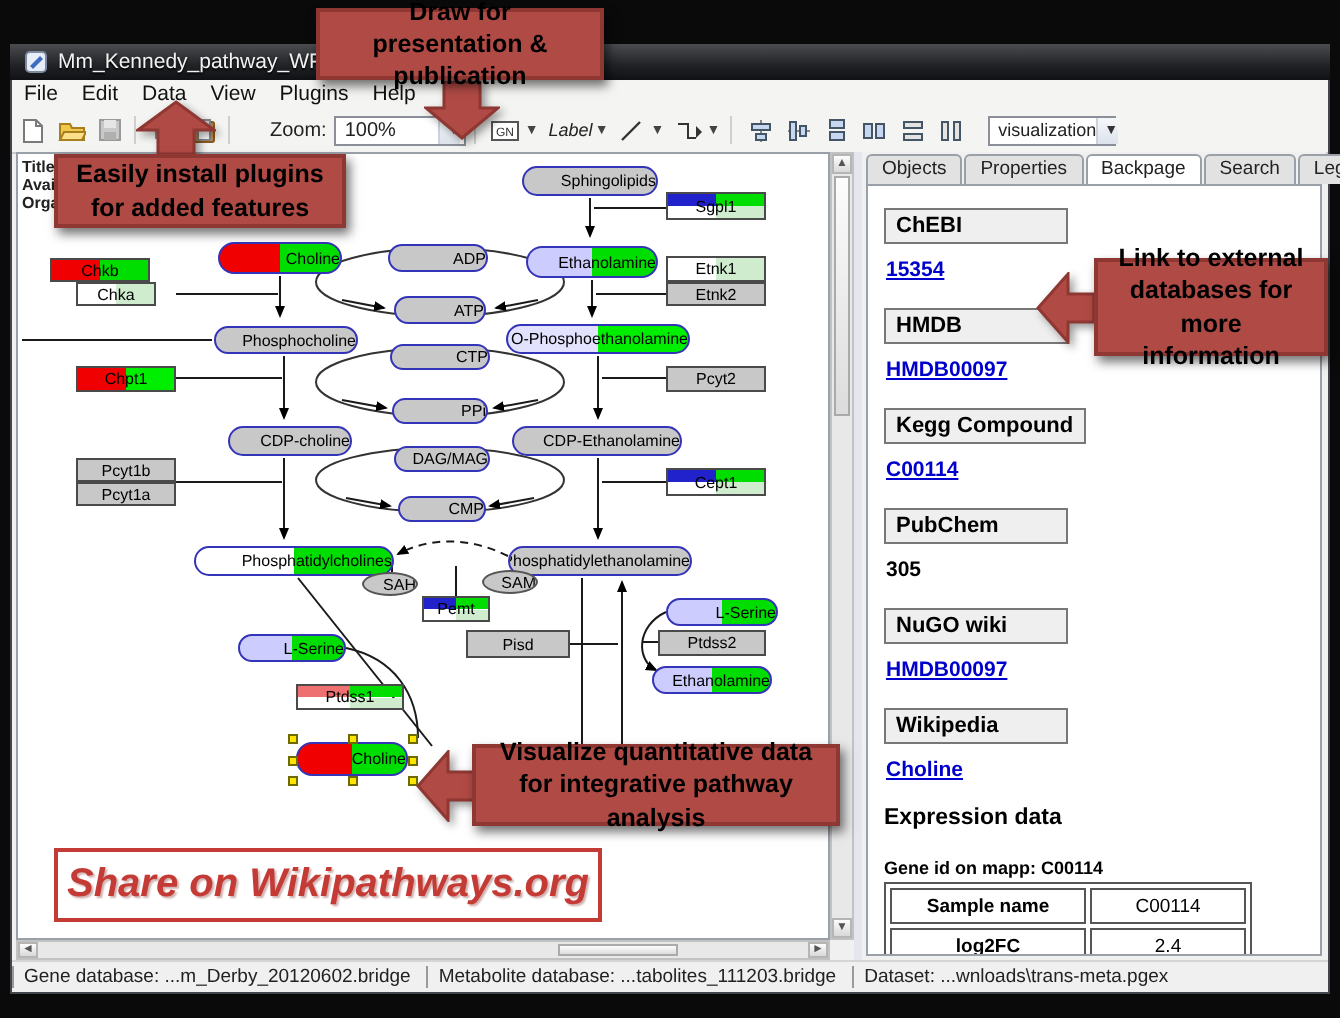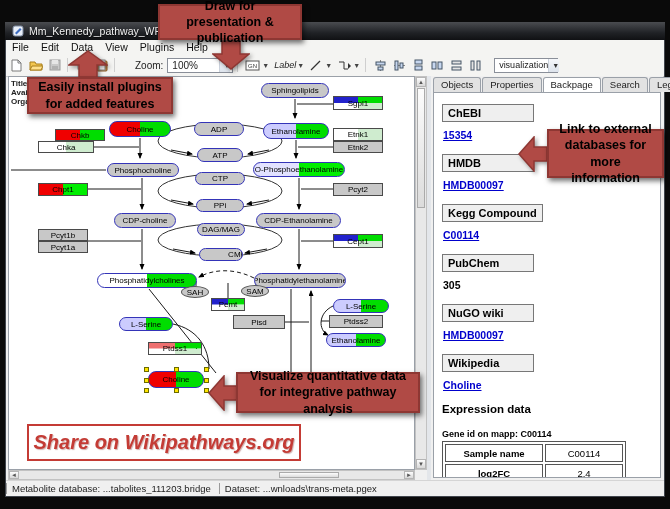--- a/index.html
+++ b/index.html
@@ -25,21 +25,21 @@
        justify-content:space-between;font-size:10px;padding:0 2px 0 4px;box-sizing:border-box;}
   .combo .cbtn{font-size:7px;color:#333;border-left:1px solid #cbd2dd;padding-left:3px;height:100%;
        display:flex;align-items:center;background:linear-gradient(#f5f7fa,#dde3ec);}
   
   #canvas{position:absolute;left:8px;top:76px;width:407px;height:394px;background:#fff;
        border:1px solid #9aa0a8;box-sizing:border-box;overflow:hidden;}
   #edges{position:absolute;left:0;top:0;}
   .info-label{position:absolute;left:2px;font-size:8px;font-weight:bold;color:#222;white-space:nowrap;}
   .met,.gene{position:absolute;display:flex;align-items:center;justify-content:center;
        font-size:8px;color:#000;white-space:nowrap;overflow:hidden;box-sizing:border-box;}
-  .met{border:1px solid #3434b8;border-radius:8px;}
+  .met{border:1px solid #3434b8;border-radius:8px;justify-content:flex-end;}
   .met.ellipse{border-radius:50%;border-color:#555;}
   .gene{border:1px solid #4a4a4a;border-radius:0;}
   .handle{position:absolute;width:5px;height:5px;background:#ffe400;border:1px solid #6b6b00;box-sizing:border-box;z-index:5;}
   
   .sb{position:absolute;background:#e8e8e8;border:1px solid #c2c2c2;box-sizing:border-box;}
   .sb .btn{position:absolute;background:linear-gradient(#fdfdfd,#d8d8d8);border:1px solid #b5b5b5;
        color:#555;font-size:6px;display:flex;align-items:center;justify-content:center;box-sizing:border-box;}
   .sb .thumb{position:absolute;background:linear-gradient(#fcfcfc,#dcdcdc);border:1px solid #aaa;box-sizing:border-box;}
   #splitter{position:absolute;left:427px;top:76px;width:4px;height:404px;background:#e3e6ea;}
   
@@ -325,24 +325,24 @@
         <div class="handle" style="left: 165px; top: 290px; background: rgb(255, 228, 0);"></div>
         <div class="handle" style="left: 195px; top: 290px; background: rgb(255, 228, 0);"></div>
         <div class="handle" style="left: 135px; top: 300.5px; background: rgb(255, 228, 0);"></div>
         <div class="handle" style="left: 195px; top: 300.5px; background: rgb(255, 228, 0);"></div>
         <div class="handle" style="left: 135px; top: 311px; background: rgb(255, 228, 0);"></div>
         <div class="handle" style="left: 165px; top: 311px; background: rgb(255, 228, 0);"></div>
         <div class="handle" style="left: 195px; top: 311px; background: rgb(255, 228, 0);"></div>
         <div class="gene" style="left: 324px; top: 19px; width: 50px; height: 14px; background-image: linear-gradient(to right, rgb(34, 34, 204) 0px, rgb(34, 34, 204) 50%, rgb(0, 221, 0) 50%, rgb(0, 221, 0) 100%), linear-gradient(to right, rgb(255, 255, 255) 0px, rgb(255, 255, 255) 50%, rgb(207, 236, 207) 50%, rgb(207, 236, 207) 100%); background-size: 100% 50%; background-position: center top, center bottom; background-repeat: no-repeat;">
           <span>Sgpl1</span>
         </div>
-        <div class="gene" style="left: 46px; top: 52px; width: 50px; height: 12px; background: linear-gradient(to right, rgb(240, 0, 0) 0px, rgb(240, 0, 0) 50%, rgb(0, 221, 0) 50%, rgb(0, 221, 0) 100%); text-align: right;">
+        <div class="gene" style="left: 16px; top: 52px; width: 50px; height: 12px; background: linear-gradient(to right, rgb(240, 0, 0) 0px, rgb(240, 0, 0) 50%, rgb(0, 221, 0) 50%, rgb(0, 221, 0) 100%); text-align: right;">
           <span>Chkb</span>
         </div>
-        <div class="gene" style="left: 29px; top: 64px; width: 56px; height: 12px; background: linear-gradient(to right, rgb(255, 255, 255) 0px, rgb(255, 255, 255) 50%, rgb(207, 236, 207) 50%, rgb(207, 236, 207) 100%);">
+        <div class="gene" style="left: 29px; top: 64px; width: 40px; height: 12px; background: linear-gradient(to right, rgb(255, 255, 255) 0px, rgb(255, 255, 255) 50%, rgb(207, 236, 207) 50%, rgb(207, 236, 207) 100%);">
           <span>Chka</span>
         </div>
         <div class="gene" style="left: 324px; top: 51px; width: 50px; height: 13px; background: linear-gradient(to right, rgb(255, 255, 255) 0px, rgb(255, 255, 255) 50%, rgb(207, 236, 207) 50%, rgb(207, 236, 207) 100%);">
           <span>Etnk1</span>
         </div>
         <div class="gene" style="left: 324px; top: 64px; width: 50px; height: 12px; background: linear-gradient(to right, rgb(200, 200, 200) 0px, rgb(200, 200, 200) 50%, rgb(200, 200, 200) 50%, rgb(200, 200, 200) 100%);">
           <span>Etnk2</span>
         </div>
         <div class="gene" style="left: 29px; top: 106px; width: 50px; height: 13px; background: linear-gradient(to right, rgb(240, 0, 0) 0px, rgb(240, 0, 0) 50%, rgb(0, 238, 0) 50%, rgb(0, 238, 0) 100%);">
           <span>Chpt1</span>
@@ -416,20 +416,21 @@
             <tr>
               <td class="k">log2FC</td>
               <td class="v">2.4</td>
             </tr>
           </tbody>
         </table>
     </div>
   </div>
 
   <div id="statusbar">
+      <div class="seg">Gene database: ...m_Derby_20120602.bridge</div>
       <div class="seg">Metabolite database: ...tabolites_111203.bridge</div>
       <div class="seg">Dataset: ...wnloads\trans-meta.pgex</div>
     </div>
 
   <div class="callout" style="left:158px;top:4px;width:144px;height:36px;">Draw for presentation &amp; publication</div>
   <svg class="arrow" style="left:212px;top:40px;" width="38" height="30">
     <polygon points="10,1 28,1 28,14 37,14 19,29 1,14 10,14" fill="#b04a45" stroke="#8e3733" stroke-width="1.5"></polygon>
   </svg>
   <div class="callout" style="left:27px;top:77px;width:146px;height:37px;">Easily install plugins for added features</div>
   <svg class="arrow" style="left:68px;top:50px;" width="40" height="28">

